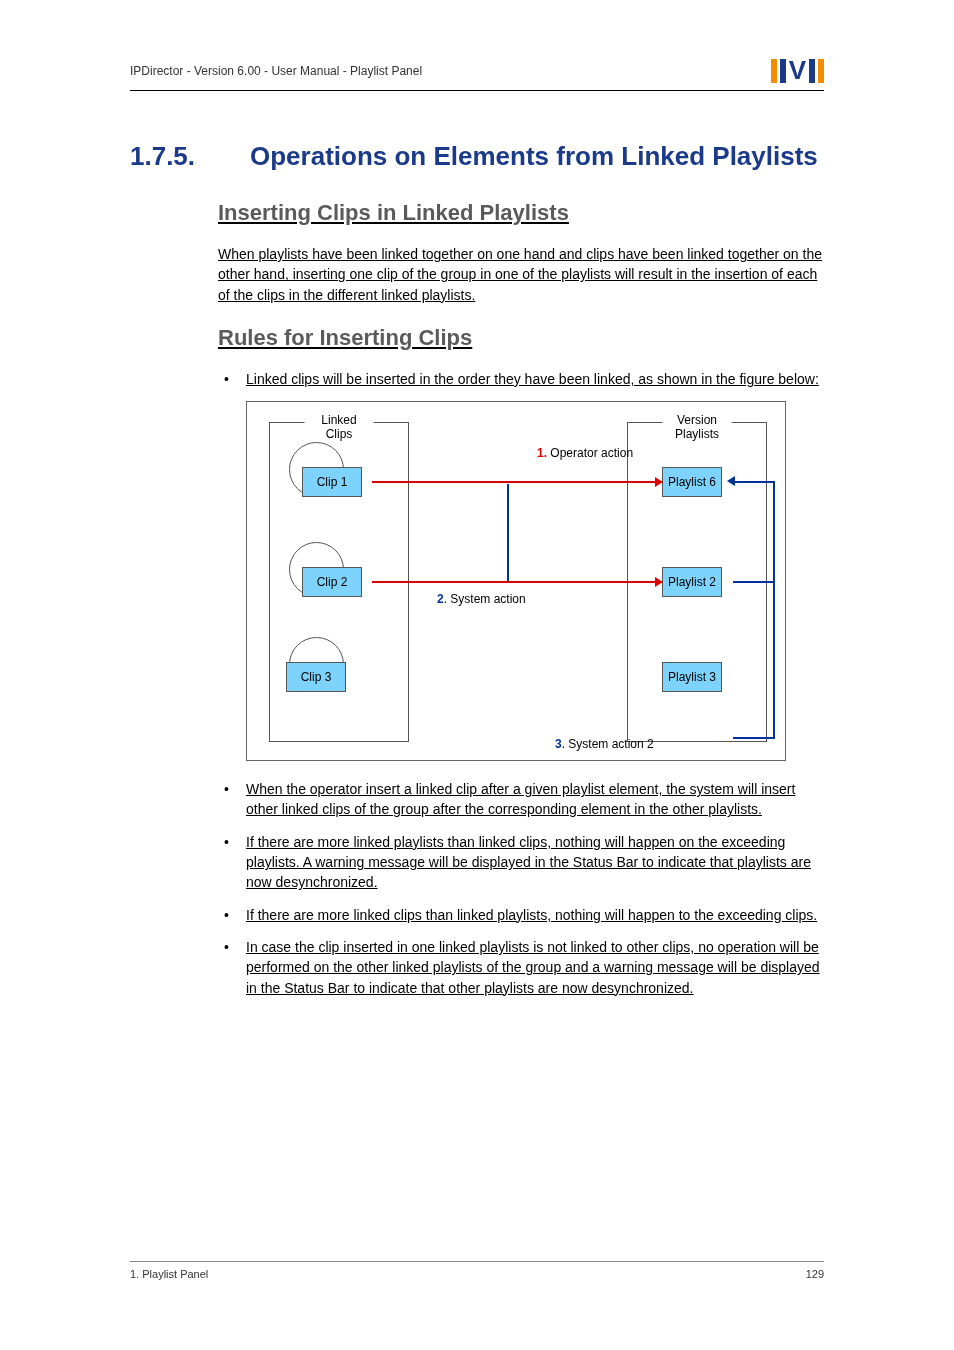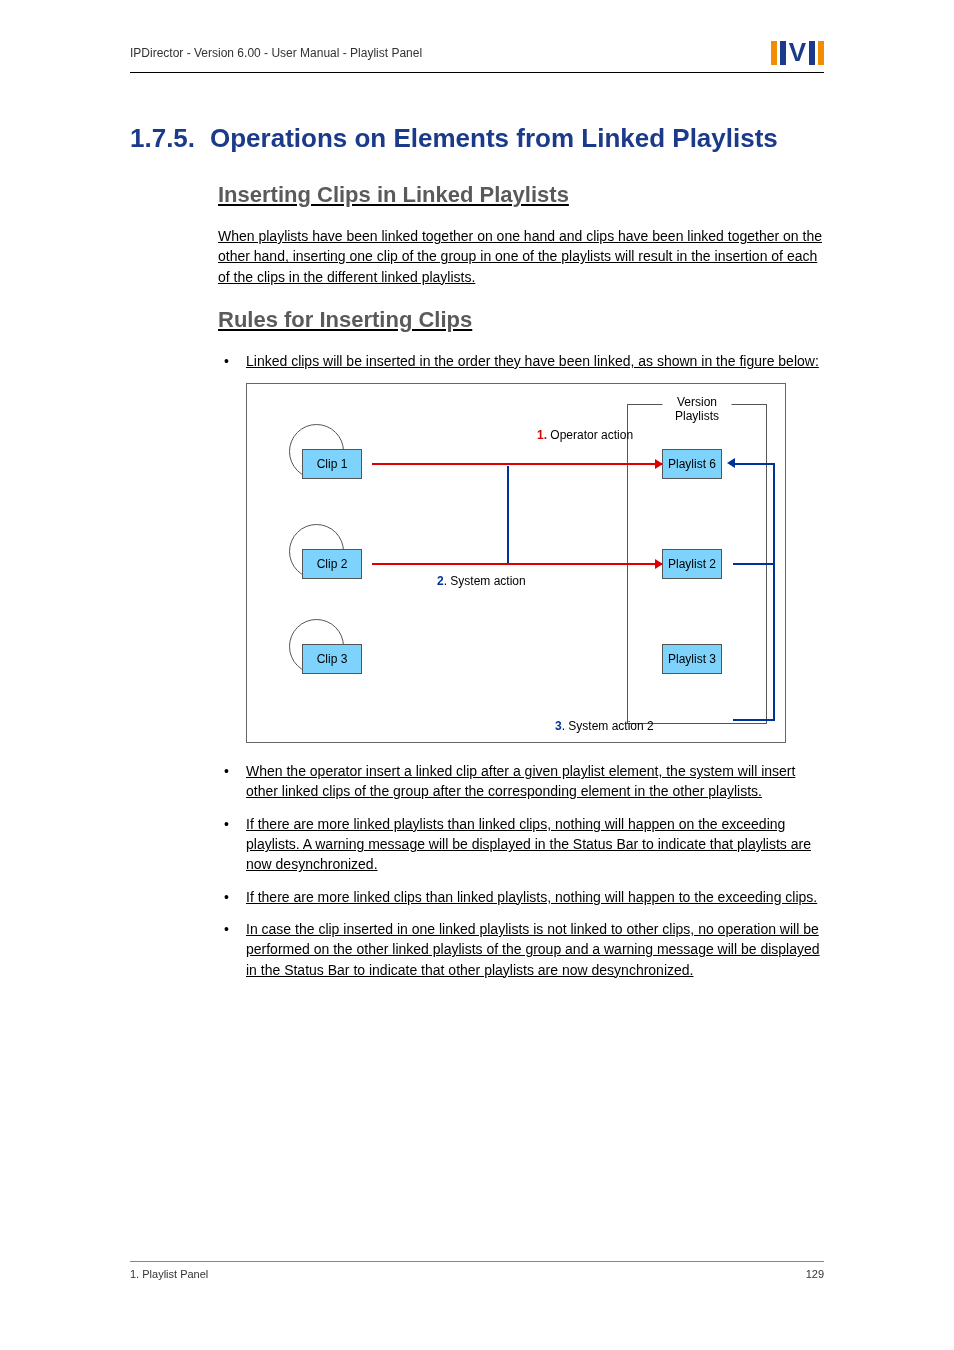--- a/index.html
+++ b/index.html
@@ -5,21 +5,21 @@
   * { box-sizing: border-box; margin: 0; padding: 0; }
   body {
     font-family: Arial, Helvetica, sans-serif;
     background: #fff;
     width: 954px;
     height: 1350px;
     position: relative;
     color: #000;
   }
   .page {
-    padding: 37px 130px 0 130px;
+    padding: 55px 130px 0 130px;
   }
   .header-row {
     display: flex;
     justify-content: space-between;
     align-items: center;
     border-bottom: 1.5px solid #000;
     padding-bottom: 4px;
     margin-bottom: 50px;
   }
   .header-text {
@@ -31,20 +31,21 @@
     align-items: center;
     gap: 3px;
   }
   .logo-bar-o { width: 6px; height: 24px; background: #f28c00; }
   .logo-bar-b { width: 6px; height: 24px; background: #1b3a8a; }
   .logo-v { font-size: 26px; font-weight: bold; color: #1b3a8a; font-family: Arial; }
   .section-num-title {
     display: flex;
     align-items: flex-start;
     margin-bottom: 28px;
+    gap: 40px;
   }
   .section-num {
     font-size: 26px;
     font-weight: bold;
     color: #1b3a8a;
     min-width: 80px;
   }
   .section-title {
     font-size: 26px;
     font-weight: bold;
@@ -111,21 +112,21 @@
     width: 60px;
     height: 30px;
     font-size: 12px;
     display: flex;
     align-items: center;
     justify-content: center;
     background: #7dd3fc;
   }
   .clip1 { left: 55px; top: 65px; }
   .clip2 { left: 55px; top: 165px; }
-  .clip3 { left: 55px; top: 260px; }
+  .clip3 { left: 39px; top: 260px; }
   .pl1 { left: 415px; top: 65px; }
   .pl2 { left: 415px; top: 165px; }
   .pl3 { left: 415px; top: 260px; }
   .circle {
     position: absolute;
     border: 1px solid #555;
     border-radius: 50%;
     background: transparent;
   }
   .c1 { left: 42px; top: 40px; width: 55px; height: 55px; }
@@ -194,20 +195,23 @@
     <div class="para">When playlists have been linked together on one hand and clips have been linked together on the other hand, inserting one clip of the group in one of the playlists will result in the insertion of each of the clips in the different linked playlists.</div>
 
     <div class="h2">Rules for Inserting Clips</div>
 
     <ul class="bullets">
       <li>Linked clips will be inserted in the order they have been linked, as shown in the figure below:</li>
     </ul>
 
     <div class="diagram-wrap">
       <div class="diagram">
+        <div class="group-box left-group">
+          <div class="label">Linked Clips</div>
+        </div>
         <div class="group-box right-group">
           <div class="label">Version Playlists</div>
         </div>
 
         <div class="circle c1"></div>
         <div class="circle c2"></div>
         <div class="circle c3"></div>
 
         <div class="node clip1">Clip 1</div>
         <div class="node clip2">Clip 2</div>

